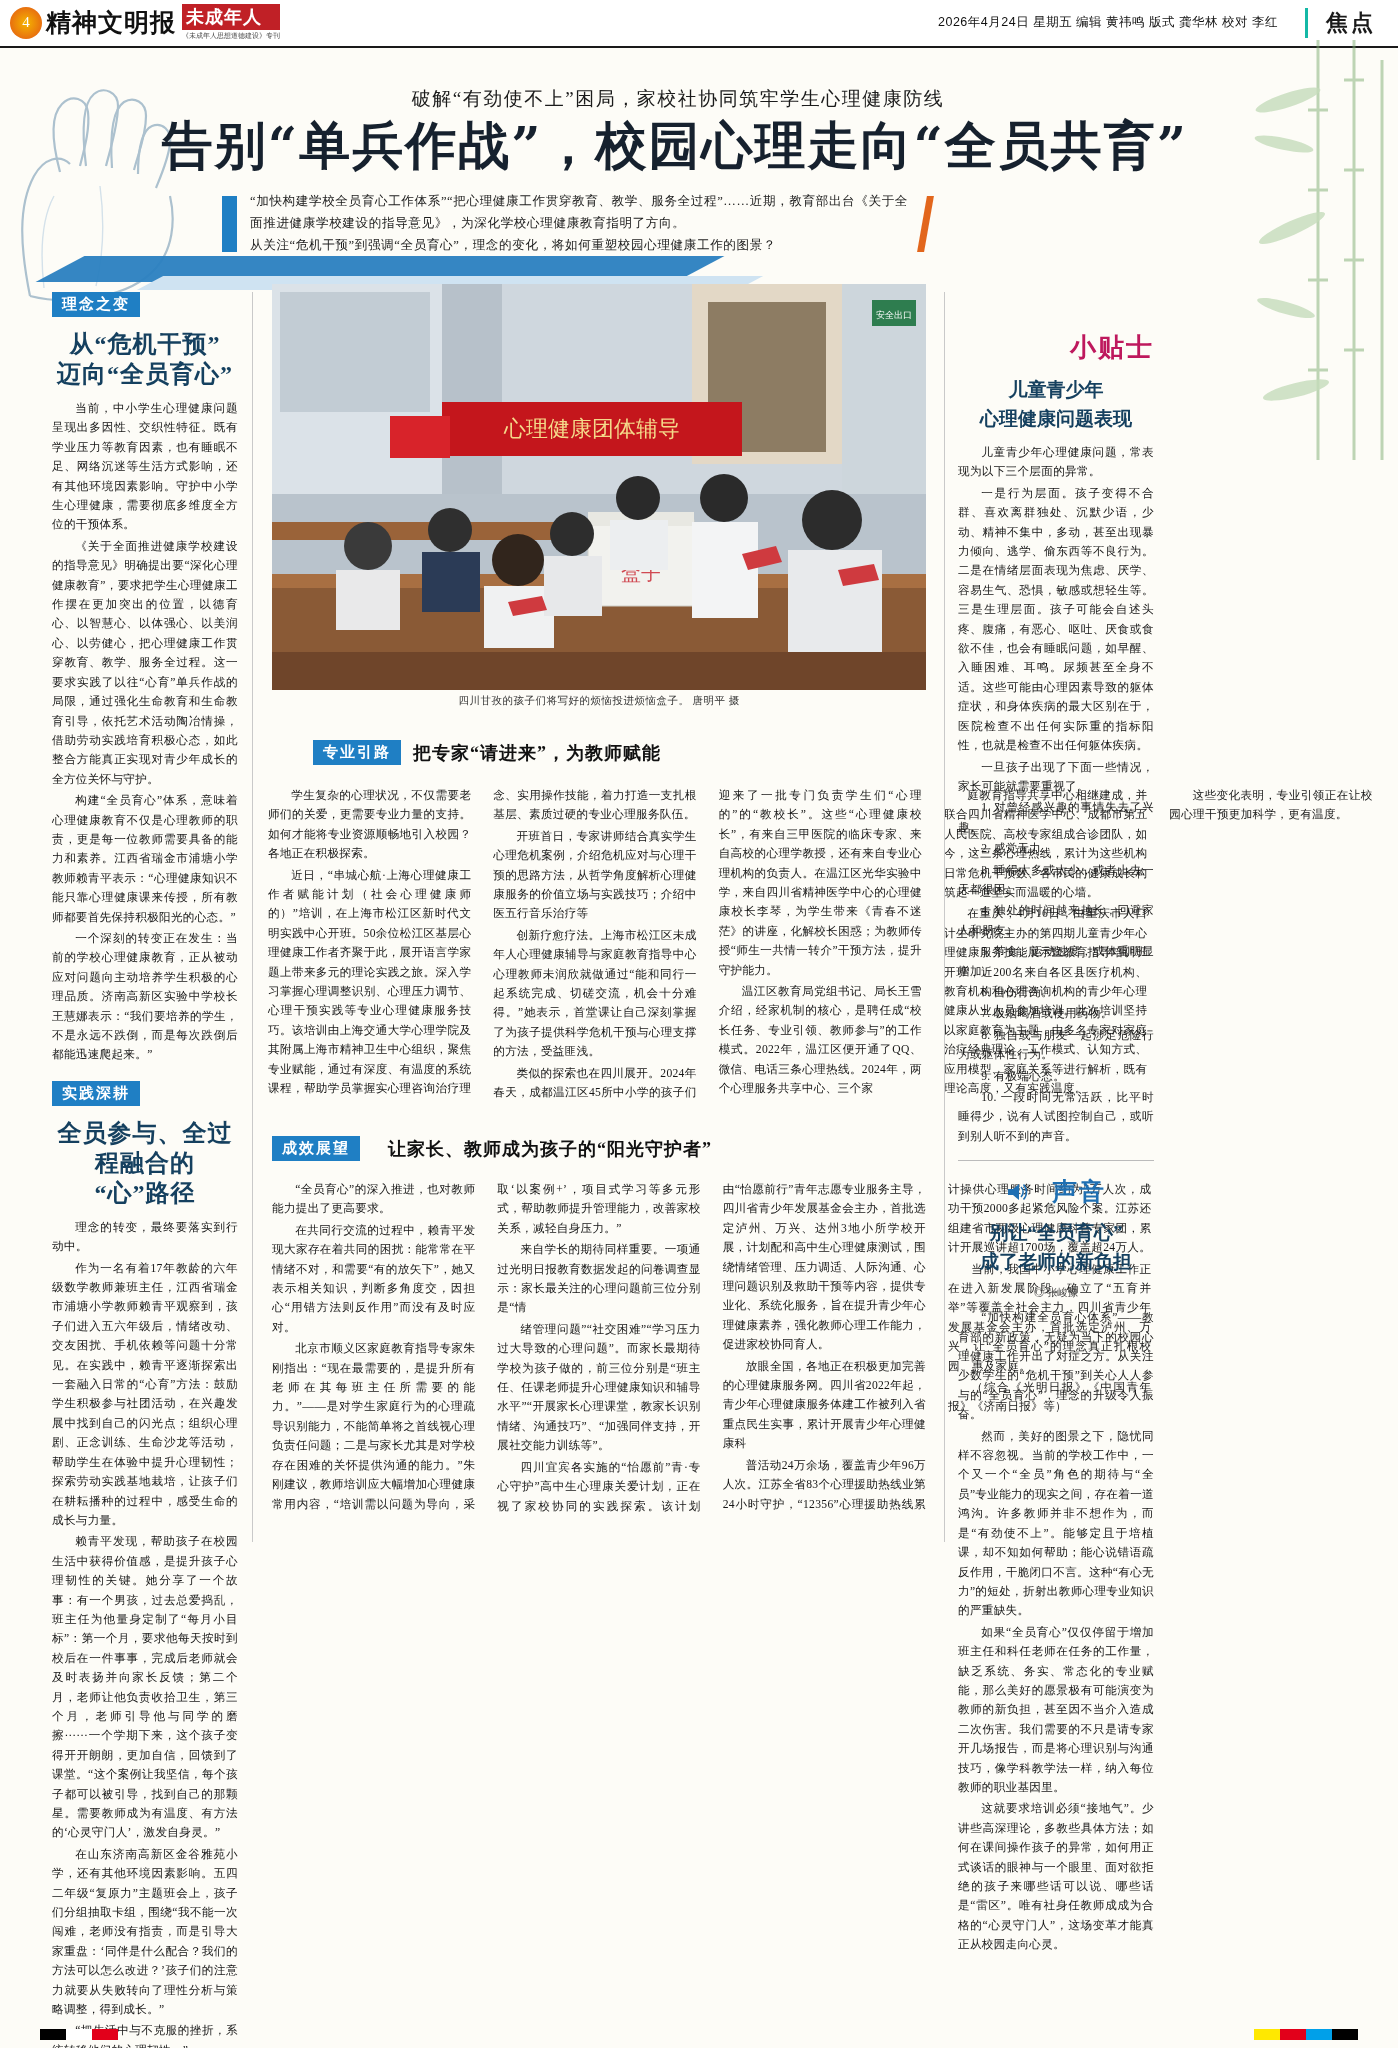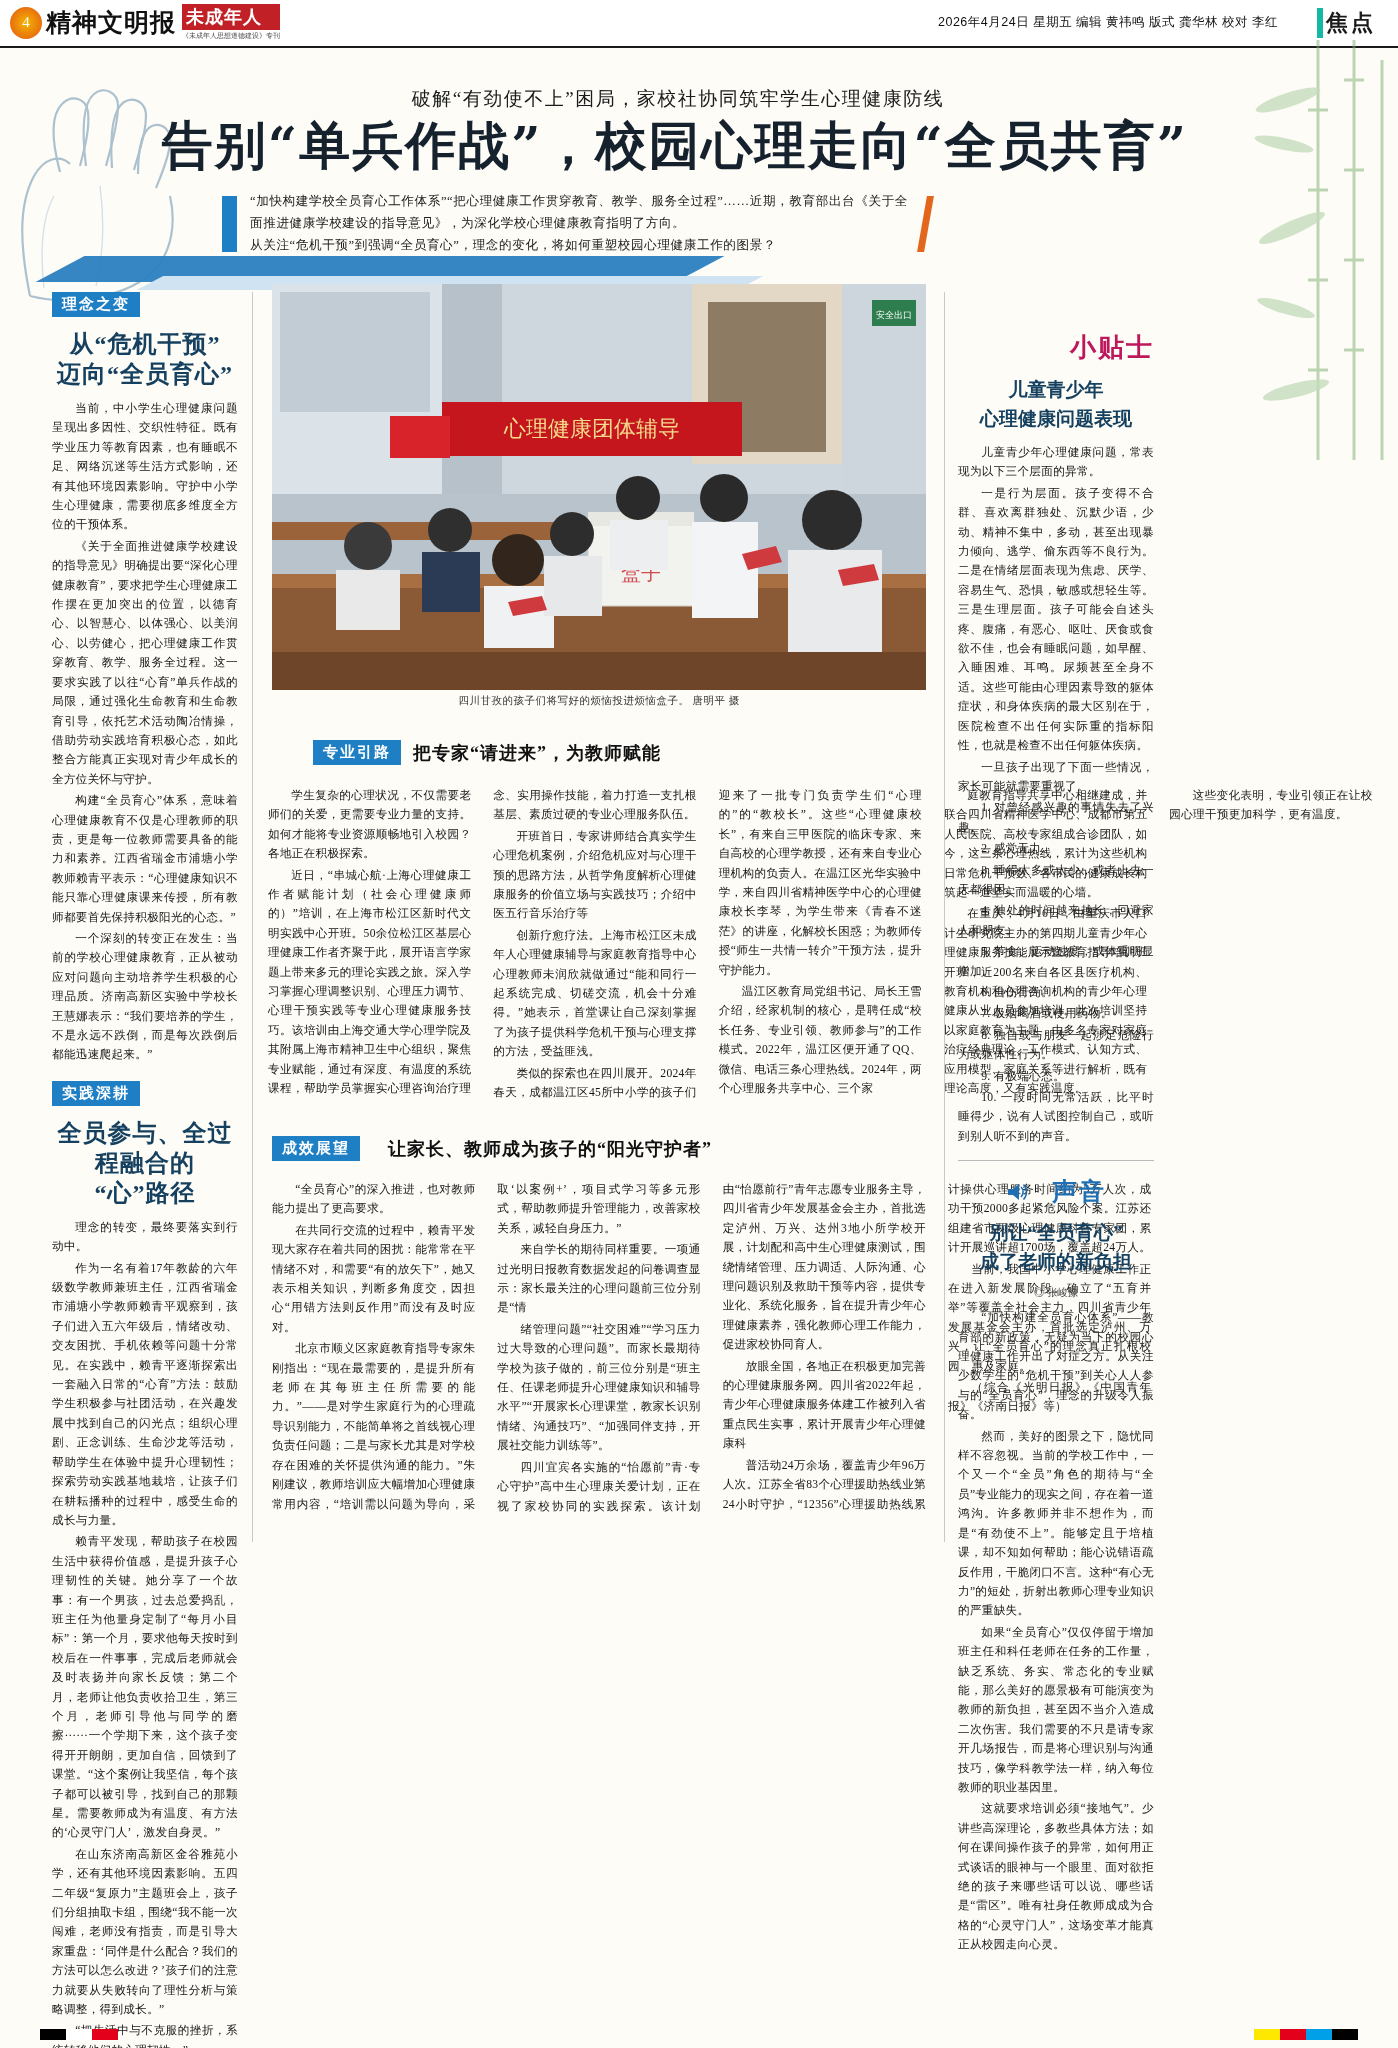--- a/index.html
+++ b/index.html
@@ -35,21 +35,21 @@
   .logo-sub .big{
     background:#c02026;color:#fff;font-size:18px;padding:1px 4px;letter-spacing:1px;font-weight:bold;
   }
   .logo-sub .small{font-size:7px;color:#444;letter-spacing:0px;margin-top:1px;}
   .masthead-info{
     position:absolute;right:120px;top:14px;font-size:12.5px;color:#111;letter-spacing:0.5px;
     font-family:"Liberation Sans",sans-serif;
   }
   .masthead-sec{
     position:absolute;right:22px;top:8px;font-size:22px;font-weight:bold;letter-spacing:3px;
-    border-left:6px solid #14b8a6;padding-left:3px;
+    border-left:3px solid #14b8a6;padding-left:18px;
   }
   
   .hand-deco{
     position:absolute;left:0;top:46px;width:230px;height:260px;
     opacity:.85;
   }
   .kicker{
     position:absolute;left:238px;top:86px;width:880px;text-align:center;
     font-size:19px;letter-spacing:1.5px;color:#1b1b1b;
   }

